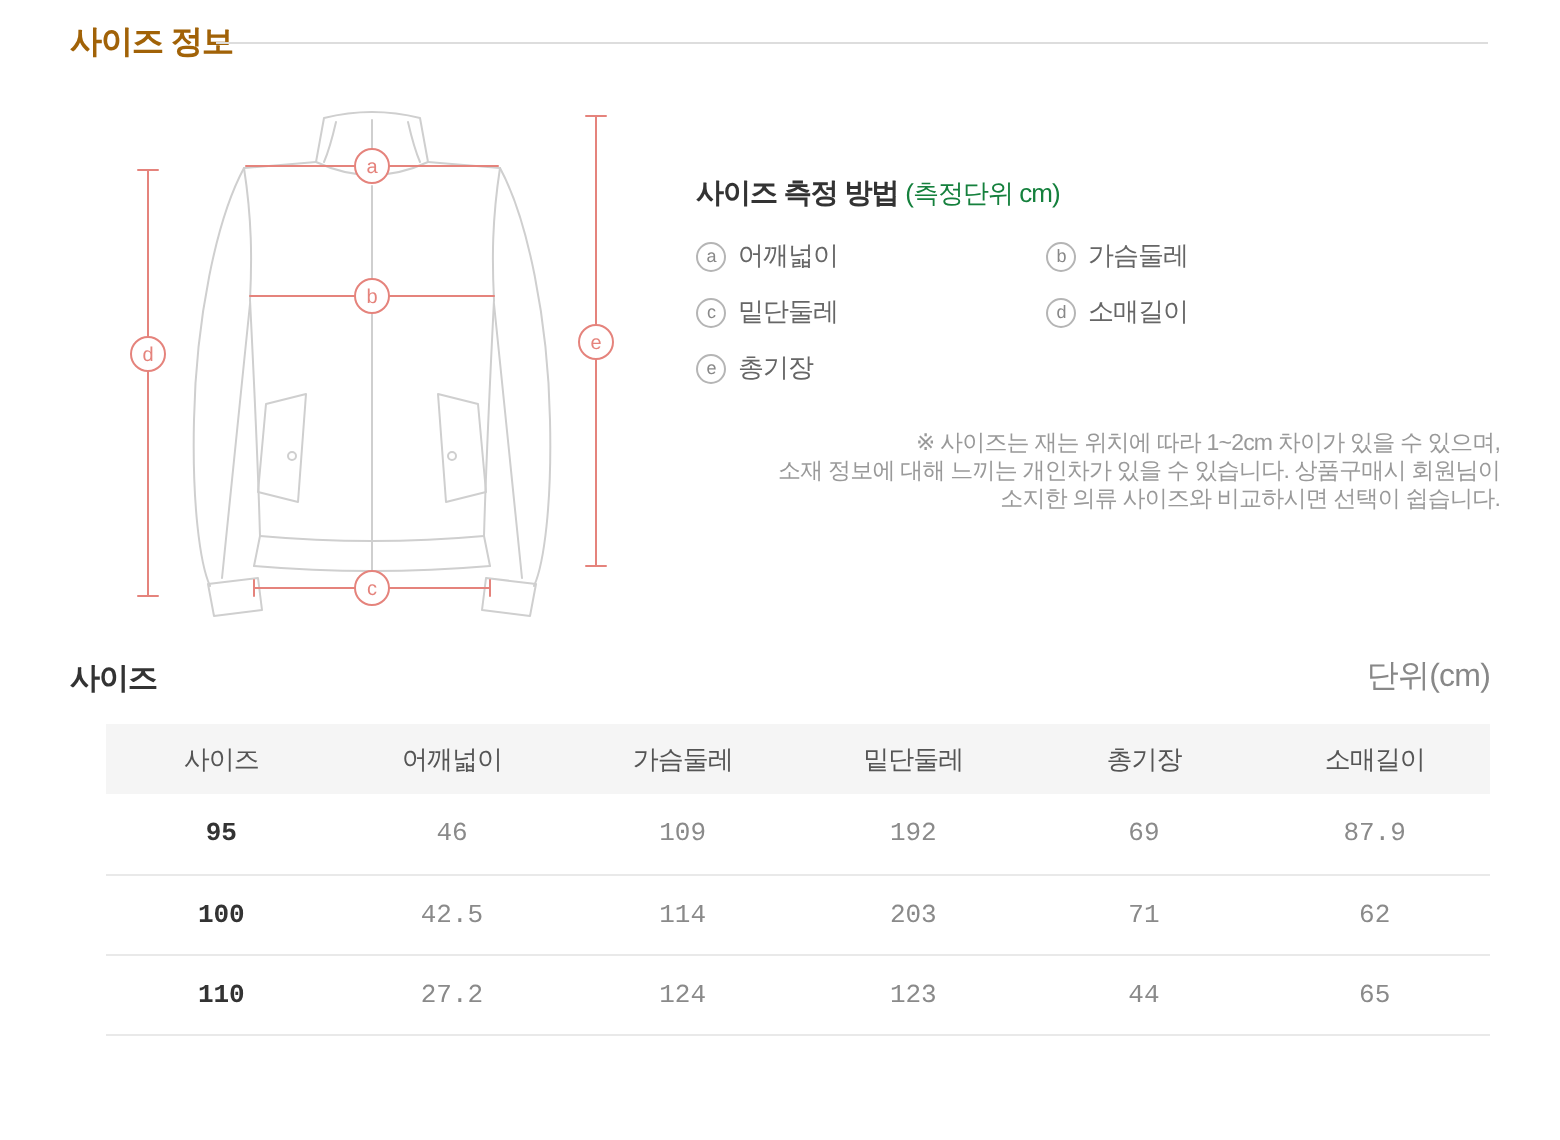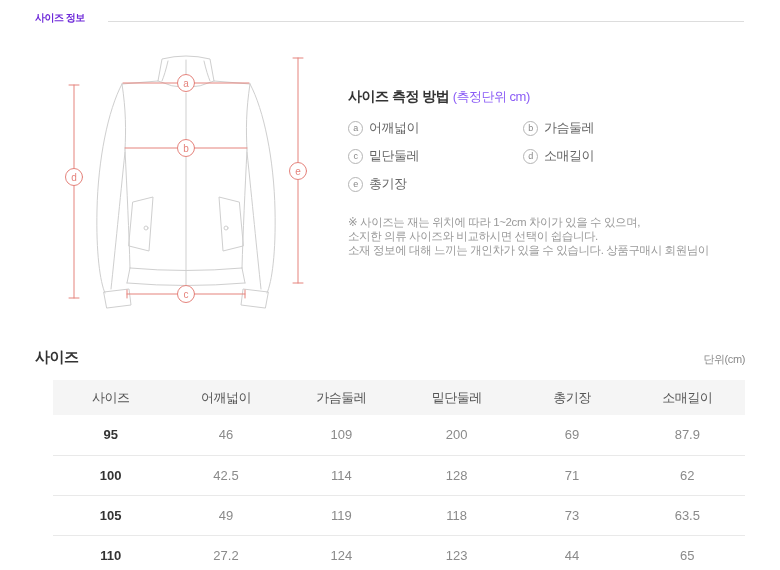--- a/index.html
+++ b/index.html
@@ -7,63 +7,64 @@
   body {
     width: 780px; height: 570px;
     position: relative;
     font-family: "Liberation Sans", "DejaVu Sans", sans-serif;
     color: #333;
     overflow: hidden;
   }
   
   .page-title {
     position: absolute; left: 35px; top: 11px;
-    font-size: 10px; font-weight: bold; color: #6d28d9;
+    font-size: 16px; font-weight: bold; color: #a16207;
     letter-spacing: -0.5px;
   }
   .title-divider {
     position: absolute; left: 108px; right: 36px; top: 21px;
     border-top: 1px solid #ddd;
   }
   
   .diagram-wrap { position: absolute; left: 50px; top: 40px; width: 280px; height: 290px; }
   
   .guide-panel { position: absolute; left: 348px; top: 88px; width: 402px; }
   .guide-title { font-size: 14px; font-weight: bold; color: #333; letter-spacing: -0.5px; }
-  .guide-title .unit-sub { font-weight: normal; font-size: 13px; color: #8b5cf6; }
+  .guide-title .unit-sub { font-weight: normal; font-size: 13px; color: #15803d; }
   .legend {
     margin-top: 13px;
     display: grid; grid-template-columns: 175px 1fr; row-gap: 10px;
   }
   .legend-item { display: flex; align-items: center; font-size: 13px; color: #666; letter-spacing: -0.5px; }
   .legend-key {
     display: inline-block; width: 15px; height: 15px; margin-right: 6px;
     border: 1px solid #b5b5b5; border-radius: 50%;
     font-size: 9px; line-height: 13px; text-align: center; color: #888;
     flex: 0 0 auto;
   }
-  .notice { margin-top: 22px; font-size: 11.5px; color: #999; line-height: 14px; letter-spacing: -0.4px; }
+  .notice { margin-top: 22px; font-size: 11.5px; color: #999; line-height: 14px; letter-spacing: -0.4px; text-align: right; }
   
   .size-section { position: absolute; left: 35px; top: 328px; width: 710px; }
   .size-section-head { display: flex; justify-content: space-between; align-items: flex-end; }
   .size-section-title { font-size: 15px; font-weight: bold; color: #333; letter-spacing: -0.5px; }
-  .size-unit { font-size: 11px; color: #888; letter-spacing: -0.4px; margin-top: 24px; }
+  .size-unit { font-size: 16px; color: #888; letter-spacing: -0.4px; }
   .size-table {
     width: 692px; margin-left: 18px; margin-top: 13px;
     border-collapse: collapse; table-layout: fixed;
   }
   .size-table th {
     background: #f5f5f5; height: 35px;
     font-size: 13px; font-weight: normal; color: #555;
     text-align: center; letter-spacing: -0.5px;
   }
   .size-table td {
     height: 40px; text-align: center;
     font-size: 13px; color: #8a8a8a;
     border-bottom: 1px solid #e9e9e9;
+    font-family: Liberation Mono, monospace;
   }
   .size-table td.size-col { color: #333; font-weight: bold; }
 </style>
 </head>
 <body>
 
 <h1 class="page-title">사이즈 정보</h1>
 <div class="title-divider"></div>
 
 <div class="diagram-wrap">
@@ -159,22 +160,22 @@
       <span>소매길이</span>
     </div>
     <div class="legend-item">
       <span class="legend-key">e</span>
       <span>총기장</span>
     </div>
   </div>
 
   <div class="notice">
     <div>※ 사이즈는 재는 위치에 따라 1~2cm 차이가 있을 수 있으며,</div>
+    <div>소재 정보에 대해 느끼는 개인차가 있을 수 있습니다. 상품구매시 회원님이</div>
     <div>소지한 의류 사이즈와 비교하시면 선택이 쉽습니다.</div>
-    <div>소재 정보에 대해 느끼는 개인차가 있을 수 있습니다. 상품구매시 회원님이</div>
   </div>
 </div>
 
 <div class="size-section">
   <div class="size-section-head">
     <span class="size-section-title">사이즈</span>
     <span class="size-unit">단위(cm)</span>
   </div>
 
   <table class="size-table">
@@ -186,39 +187,31 @@
         <th>밑단둘레</th>
         <th>총기장</th>
         <th>소매길이</th>
       </tr>
     </thead>
     <tbody>
       <tr>
         <td class="size-col">95</td>
         <td>46</td>
         <td>109</td>
-        <td>200</td>
+        <td>192</td>
         <td>69</td>
         <td>87.9</td>
       </tr>
       <tr>
         <td class="size-col">100</td>
         <td>42.5</td>
         <td>114</td>
-        <td>128</td>
+        <td>203</td>
         <td>71</td>
         <td>62</td>
-      </tr>
-      <tr>
-        <td class="size-col">105</td>
-        <td>49</td>
-        <td>119</td>
-        <td>118</td>
-        <td>73</td>
-        <td>63.5</td>
       </tr>
       <tr>
         <td class="size-col">110</td>
         <td>27.2</td>
         <td>124</td>
         <td>123</td>
         <td>44</td>
         <td>65</td>
       </tr>
     </tbody>

